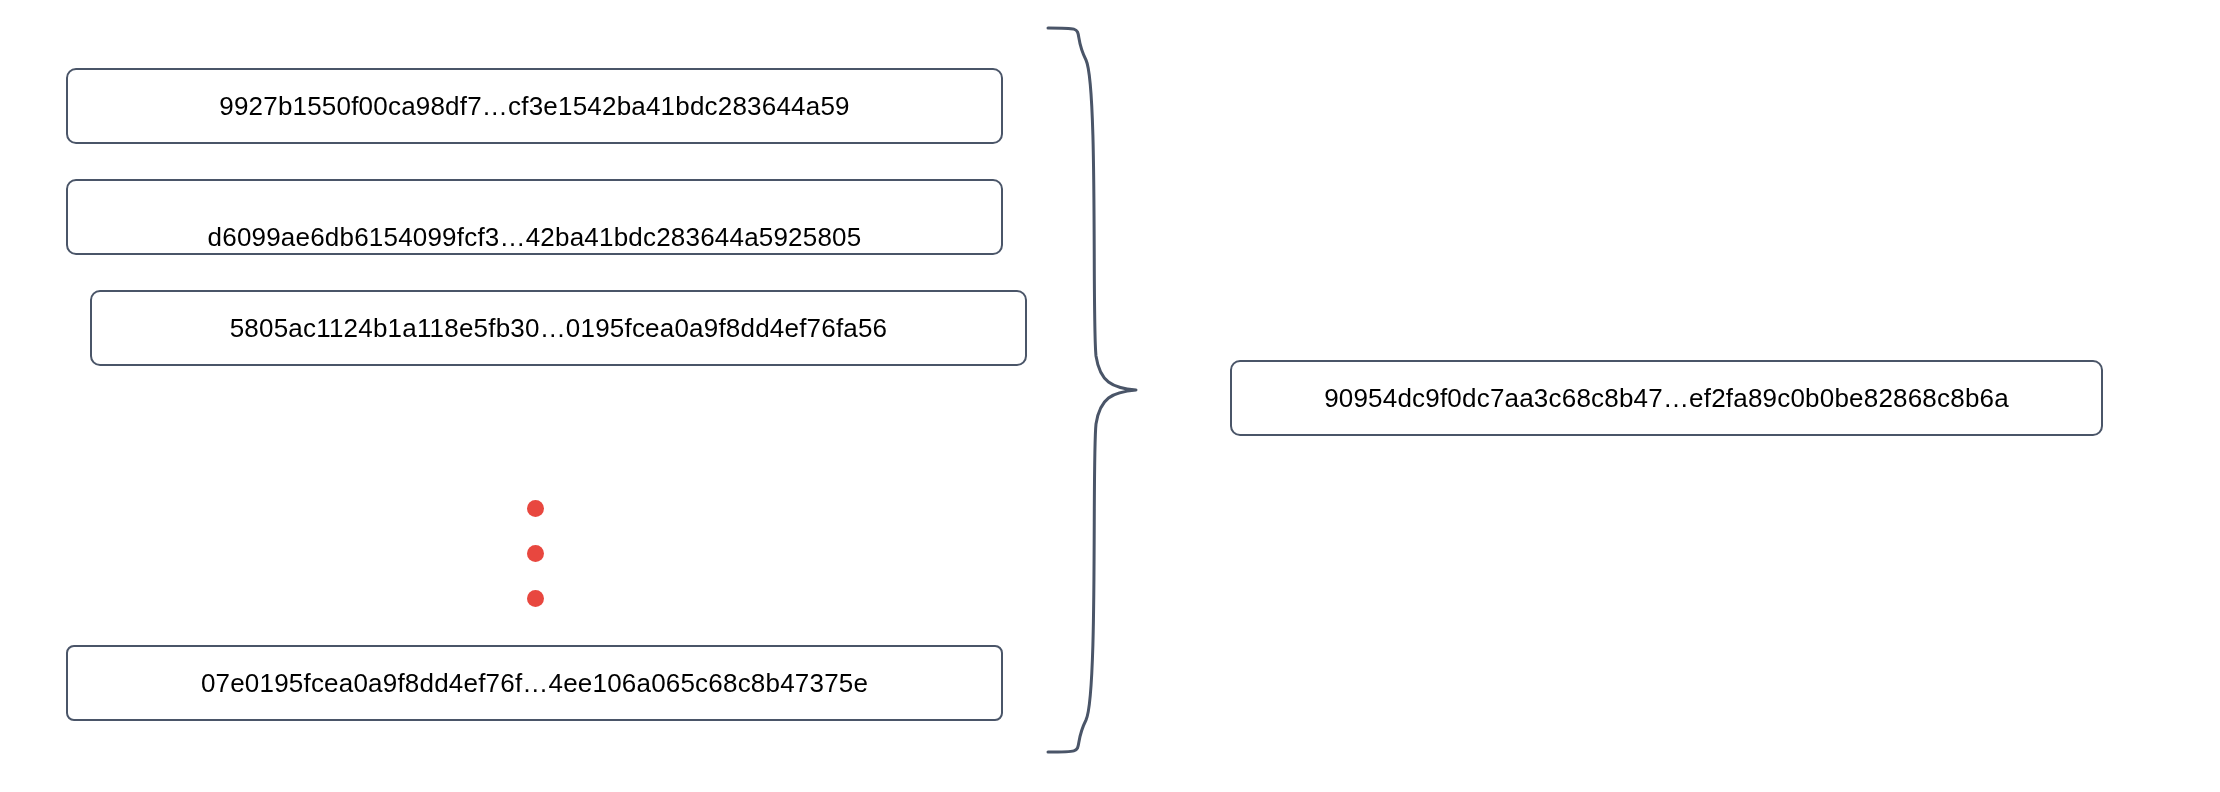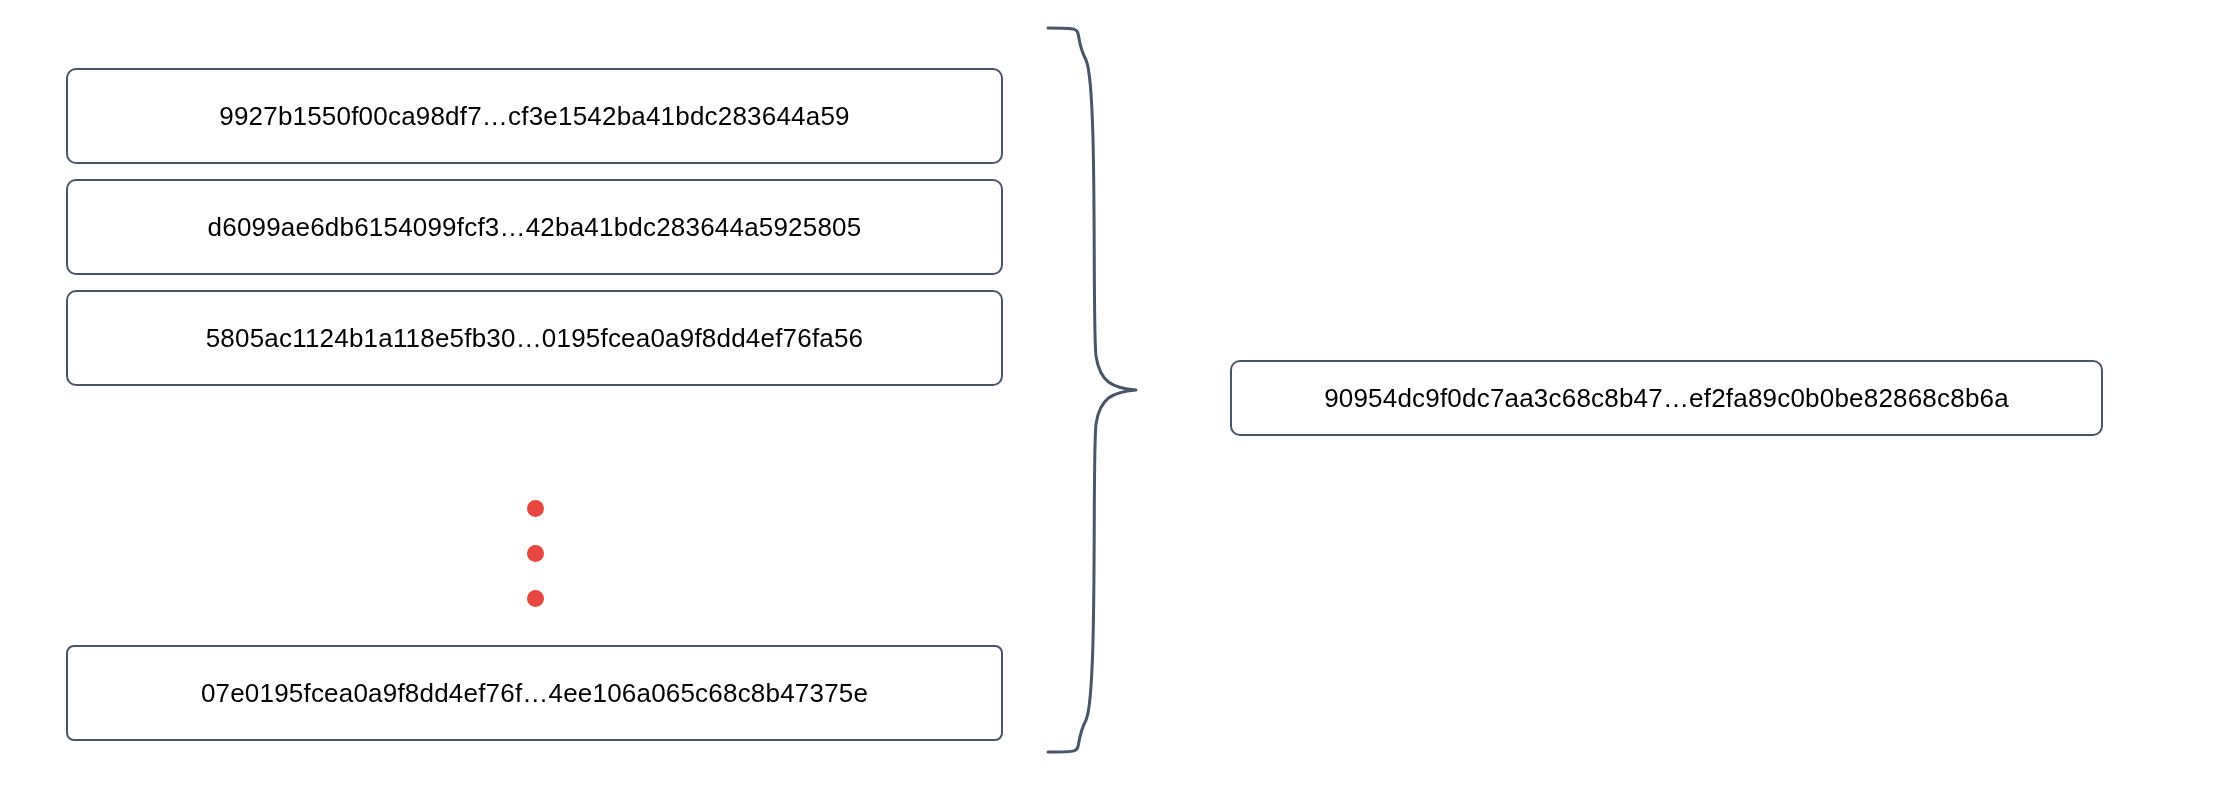--- a/index.html
+++ b/index.html
@@ -33,26 +33,26 @@
     color: #000000;
     font-family: "Liberation Sans", sans-serif;
     font-size: 26px;
     letter-spacing: 0.2px;
     white-space: nowrap;
   }
 
   .input-box {
     left: 66px;
     width: 937px;
-    height: 96px;
+    height: 76px;
   }
 
   #input-box-0 { top: 68px; }
-  #input-box-1 { top: 179px; }
-  #input-box-2 { top: 290px; }
+  #input-box-1 { top: 179px; align-items: flex-end; }
+  #input-box-2 { top: 290px; margin-left: 24px; }
   #input-box-3 { top: 400px; }
   #input-box-4 { top: 645px; border-radius: 8px; }
 
   .output-box {
     left: 1230px;
     top: 360px;
     width: 873px;
     height: 76px;
   }
 

